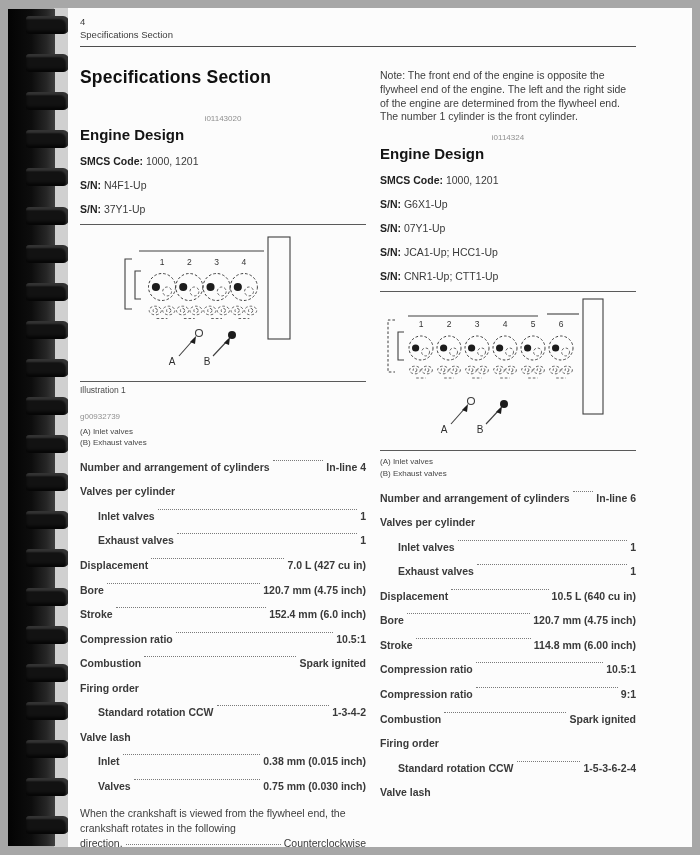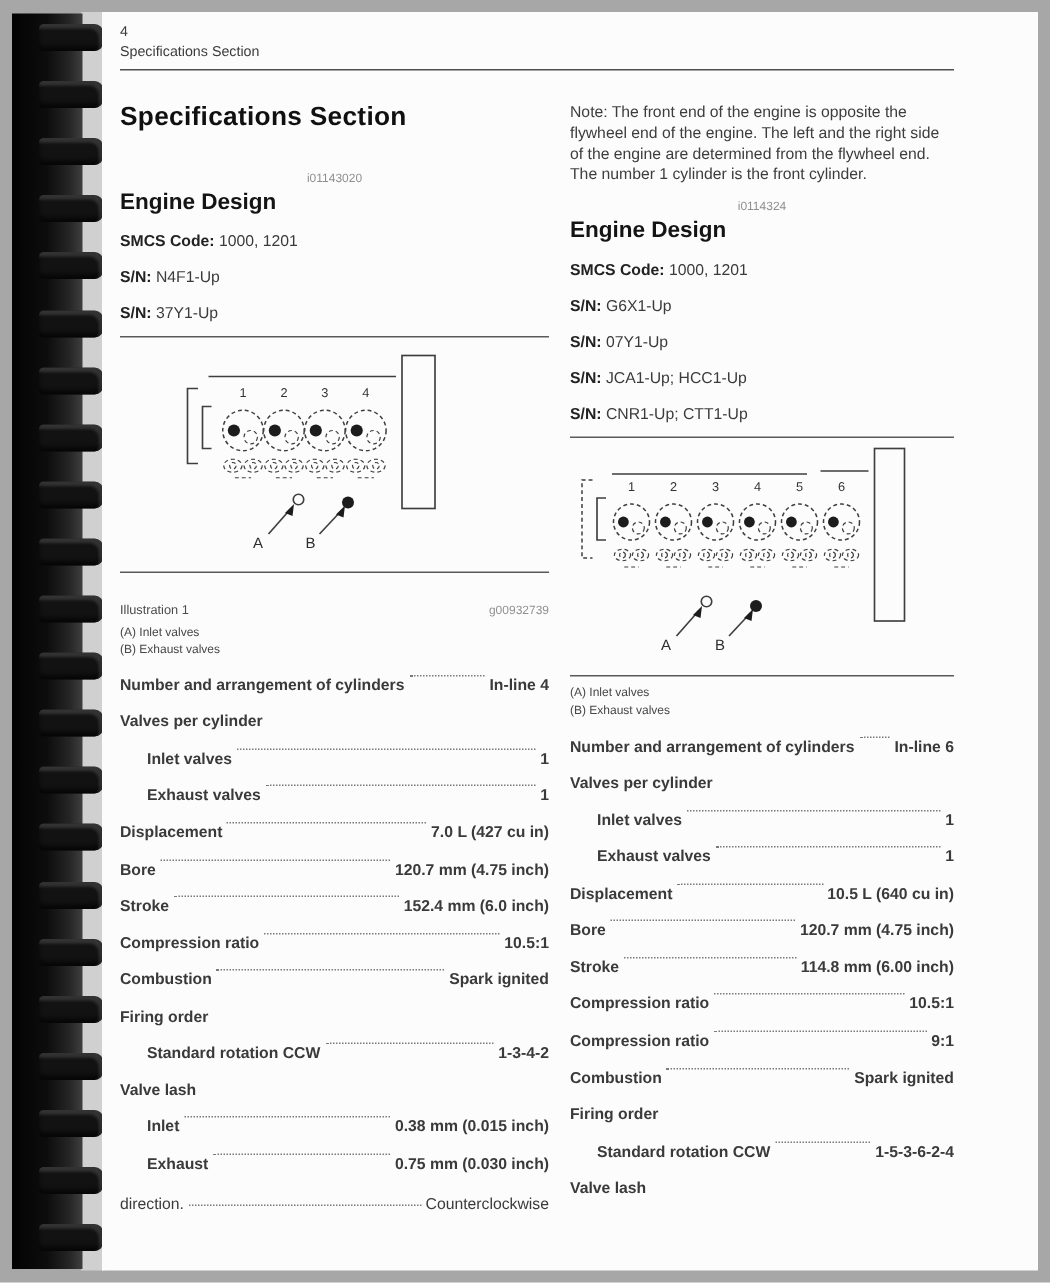--- a/index.html
+++ b/index.html
@@ -36,21 +36,21 @@
   .sect-title{font-size:17.5px;font-weight:bold;color:#101010;margin:6px 0 0 0;letter-spacing:0.2px;}
   .doc-code{font-size:8px;color:#8f8f8f;text-align:center;margin-top:26px;}
   .doc-code.right-col{margin-top:9px;}
   .h-engine{font-size:15px;font-weight:bold;color:#141414;margin:3px 0 0 0;}
   .meta-row{font-size:10.5px;color:#3a3a3a;margin-top:12px;}
   .meta-row .b{font-weight:bold;color:#222;}
   .note-para{font-size:10.5px;color:#3d3d3d;line-height:1.33;margin-top:8px;}
   
   .illus{border-top:1px solid #5a5a5a;border-bottom:1px solid #5a5a5a;margin-top:9px;padding:4px 0 2px 0;}
   .illus svg{display:block;width:100%;}
-  .illus-caption{display:flex;justify-content:space-between;align-items:baseline;margin-top:3px;}
+  .illus-caption{display:flex;justify-content:space-between;align-items:baseline;margin-top:3px;flex-direction:column;}
   .illus-caption .cap{font-size:8.5px;color:#4a4a4a;}
   .illus-caption .gcode{font-size:8px;color:#909090;margin-top:17px;}
   .legend{margin-top:5px;font-size:8px;color:#474747;line-height:1.45;}
   
   .specs{margin-top:6px;}
   .spec-row{display:flex;align-items:flex-start;font-size:10.5px;color:#3a3a3a;margin-top:13px;line-height:1.1;font-weight:bold;}
   .spec-row .lbl{white-space:nowrap;}
   .spec-row .leader{flex:1;border-bottom:1px dotted #7a7a7a;margin:0 3px;transform:translateY(-2px);min-width:8px;}
   .spec-row .val{white-space:nowrap;}
   .spec-row.indent{padding-left:18px;}
@@ -265,27 +265,28 @@
 
           </div>
 
           <div class="spec-row indent">
             <span class="lbl">Inlet</span>
             <span class="leader"></span>
             <span class="val">0.38 mm (0.015 inch)</span>
           </div>
 
           <div class="spec-row indent">
-            <span class="lbl">Exhaust</span>
+            <span class="lbl">Valves</span>
             <span class="leader"></span>
             <span class="val">0.75 mm (0.030 inch)</span>
           </div>
         </div>
 
       <div class="crank-note">
+        <span>When the crankshaft is viewed from the flywheel end, the crankshaft rotates in the following</span>
         <div class="crank-row">
           <span>direction.</span>
           <span class="leader"></span>
           <span>Counterclockwise</span>
         </div>
       </div>
     </div>
 
     <div class="col-right">
       <div class="note-para">Note: The front end of the engine is opposite the flywheel end of the engine. The left and the right side of the engine are determined from the flywheel end. The number 1 cylinder is the front cylinder.</div>

